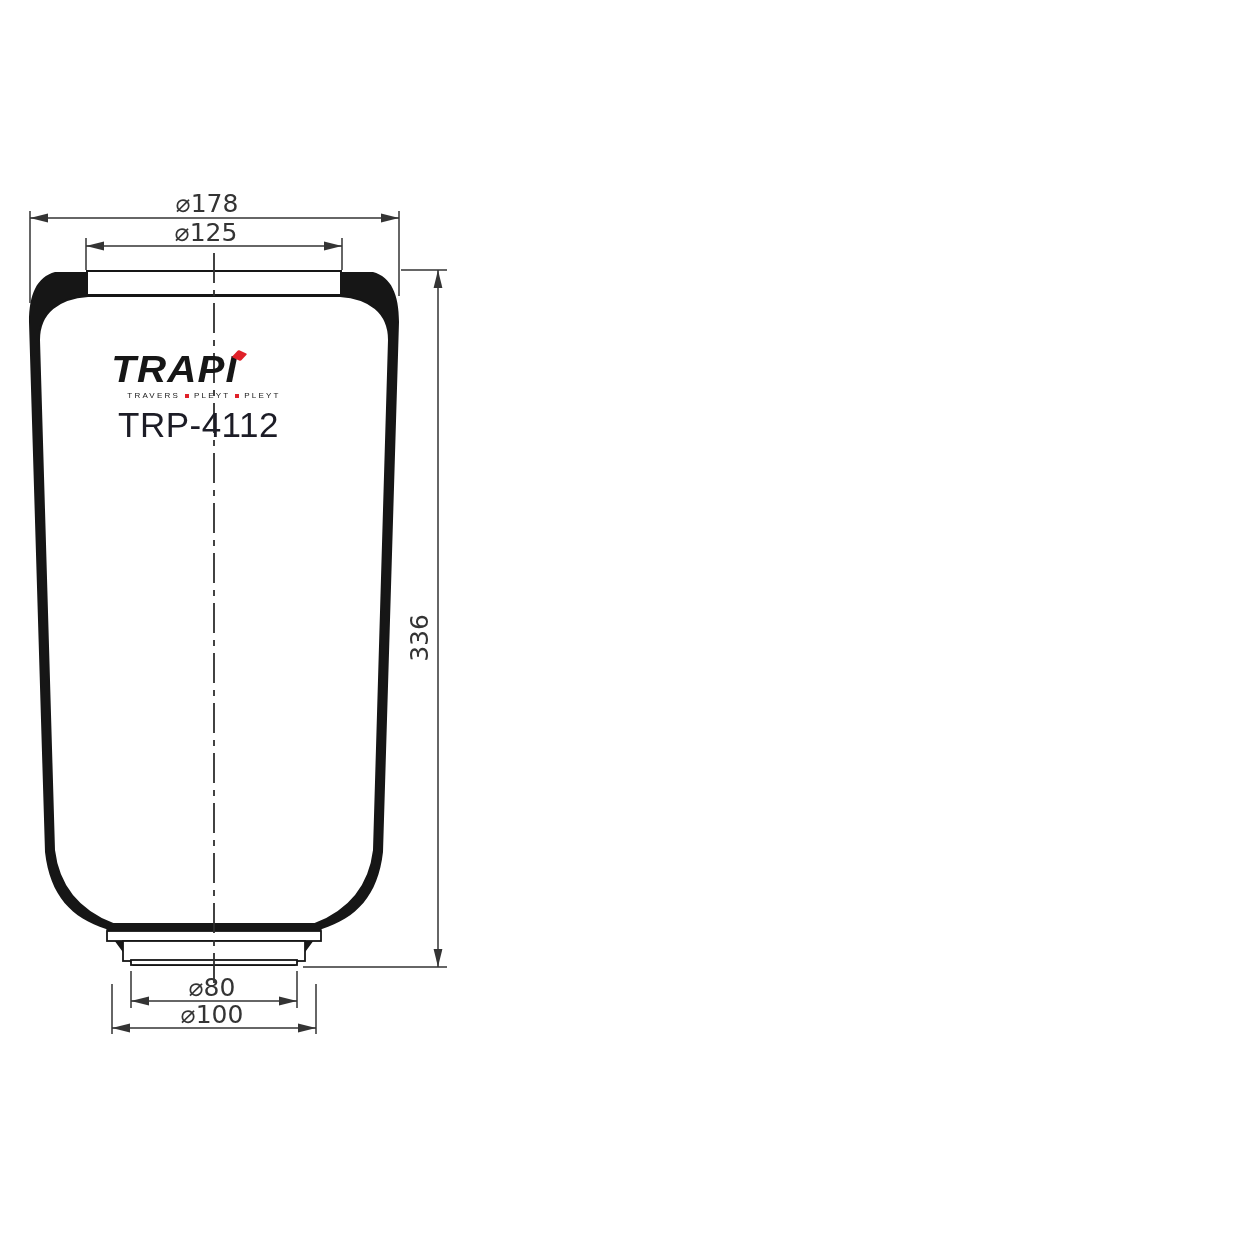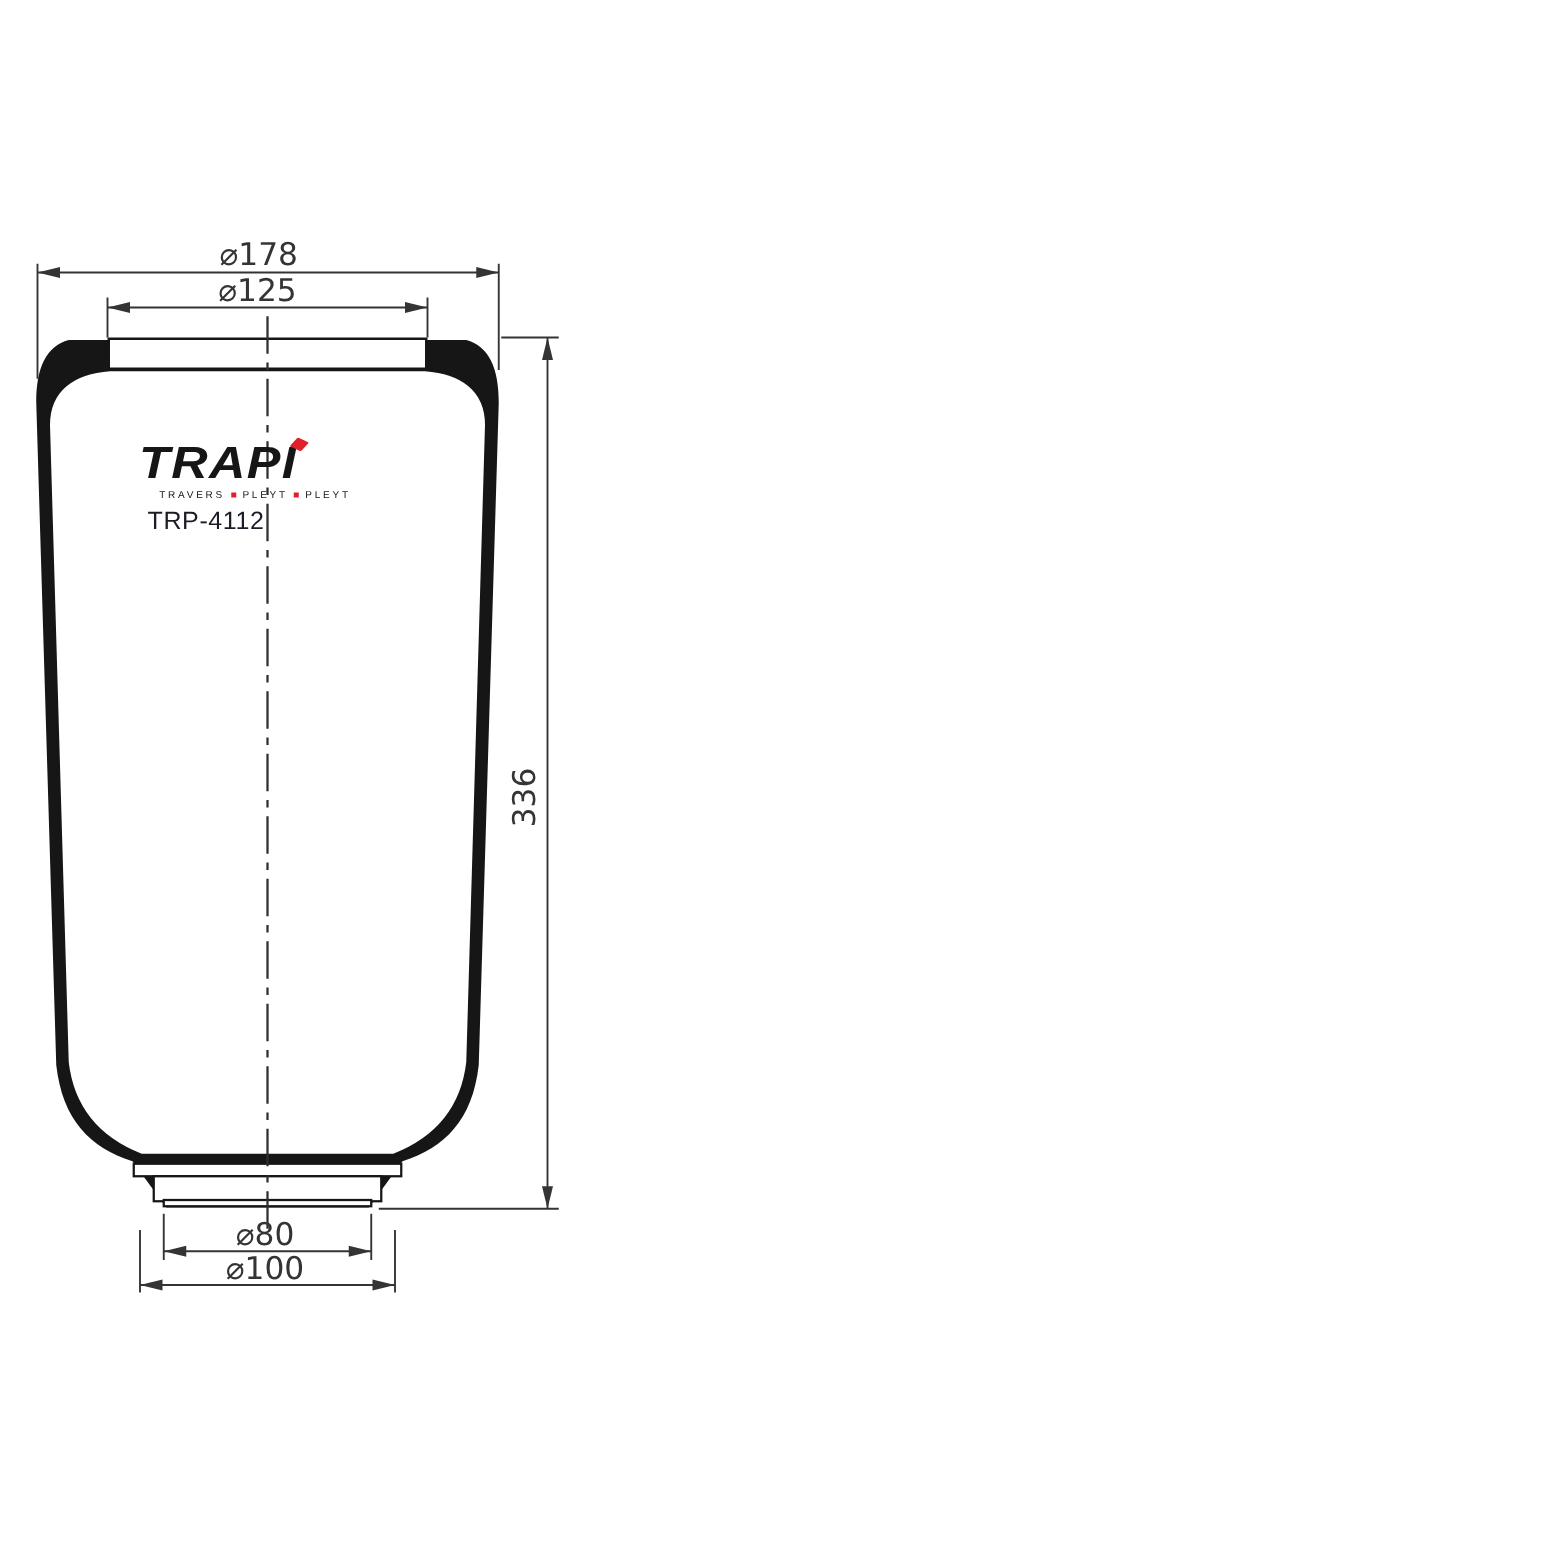--- a/index.html
+++ b/index.html
@@ -70,21 +70,21 @@
     color:var(--line);
     white-space:nowrap;
   }
   .tagline .sq{
     width:4px;height:4px;
     background:var(--accent);
     flex:0 0 auto;
   }
   .part-number{
     margin-top:7px;
-    font-size:20px;
+    font-size:35px;
     font-weight:400;
     letter-spacing:0.5px;
     color:var(--pn);
   }
 </style>
 </head>
 <body>
 
 <div class="canvas">
 

